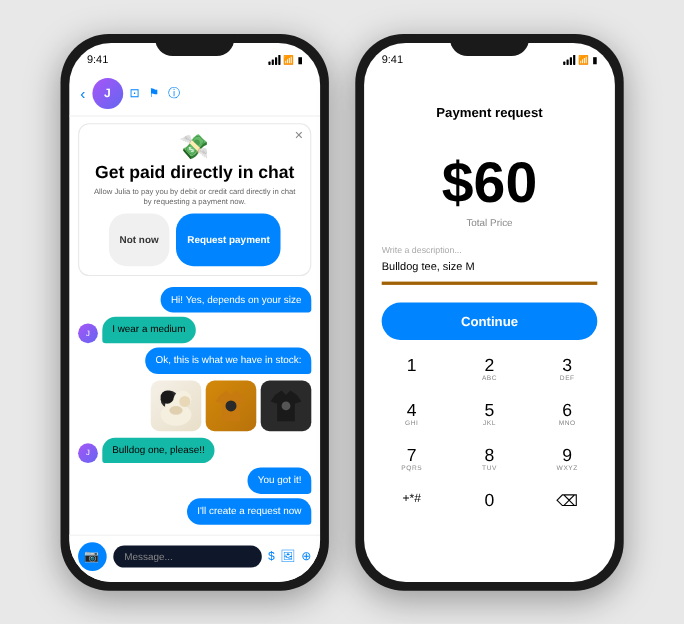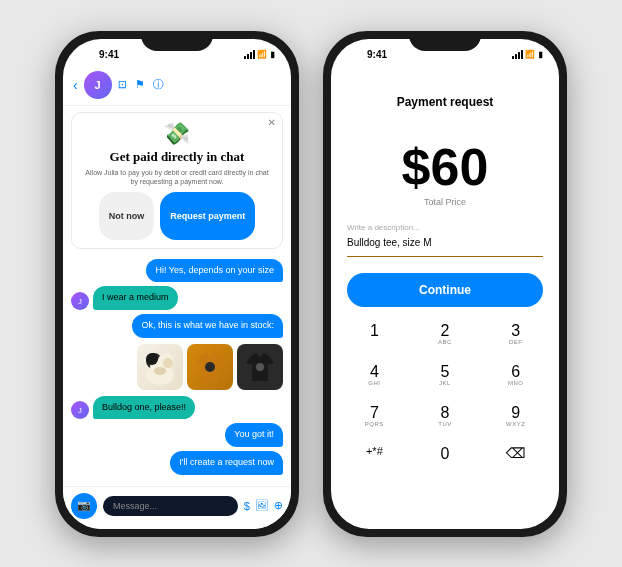--- a/index.html
+++ b/index.html
@@ -67,21 +67,21 @@
       display: flex;
       justify-content: space-between;
       align-items: center;
       padding: 6px 16px 2px;
       font-size: 9px;
       font-weight: 600;
       color: #000;
       height: 28px;
     }
 
-    .status-bar .time { font-weight: 700; font-size: 10px; margin-left: 20px; }
+    .status-bar .time { font-weight: 400; font-size: 10px; }
     .status-icons { display: flex; align-items: center; gap: 3px; font-size: 8px; }
 
     
     .chat-header {
       display: flex;
       align-items: center;
       padding: 4px 10px 6px;
       border-bottom: 1px solid #f0f0f0;
       gap: 6px;
     }
@@ -139,25 +139,24 @@
       font-size: 10px;
       color: #888;
     }
 
     .promo-icon {
       font-size: 22px;
       margin-bottom: 2px;
     }
 
     .promo-title {
-      font-size: 13px;
+      font-size: 16px;
       font-weight: 700;
       color: #000;
       margin-bottom: 3px;
-      font-family: Liberation Serif, serif;
     }
 
     .promo-desc {
       font-size: 7px;
       color: #666;
       line-height: 1.3;
       margin-bottom: 6px;
     }
 
     .promo-buttons {
@@ -343,21 +342,21 @@
     }
 
     .payment-label {
       font-size: 9px;
       color: #888;
       margin-top: 4px;
     }
 
     .payment-description {
       margin: 8px 16px;
-      border-bottom: 1px solid #a16207;
+      border-bottom: 3px solid #a16207;
       padding-bottom: 6px;
     }
 
     .payment-desc-placeholder {
       font-size: 8px;
       color: #aaa;
       display: block;
     }
 
     .payment-desc-text {

